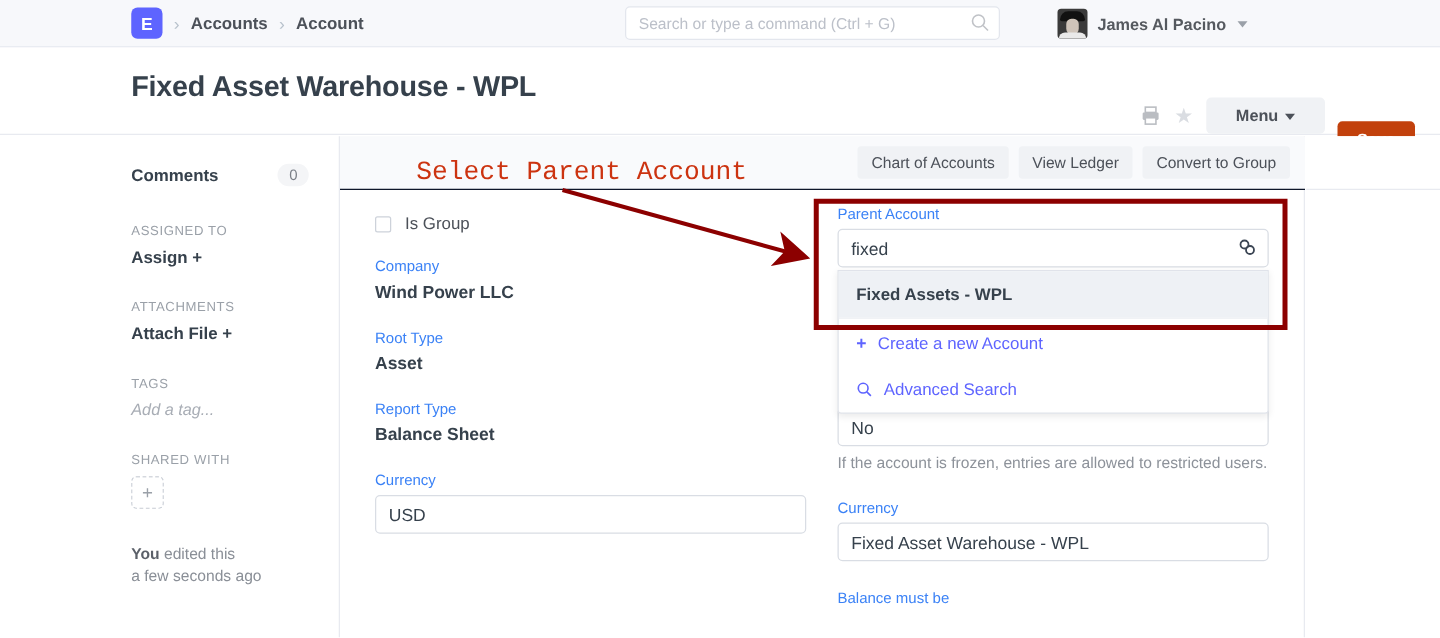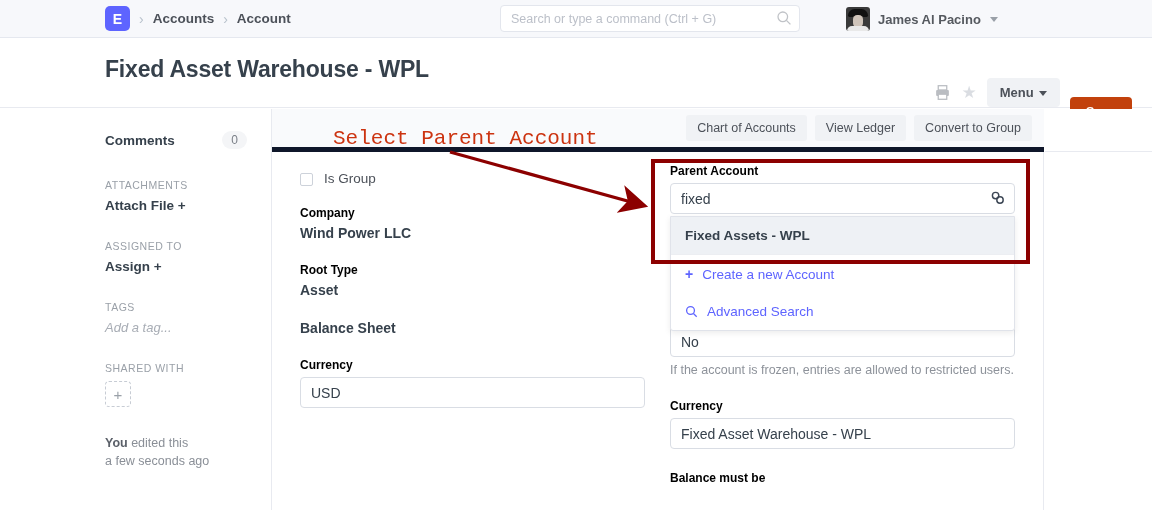--- a/index.html
+++ b/index.html
@@ -87,21 +87,21 @@
   }
   .title-actions {
     position: absolute; right: 20px; top: 20px;
     display: flex; align-items: center; gap: 10px;
   }
   .icon-btn { opacity: .6; display: flex; align-items: center; }
   .star-icon { color: #c2c7cf; font-size: 17px; line-height: 1; }
   .btn {
     font-family: "Liberation Sans", sans-serif;
     font-size: 13px; font-weight: bold; border-radius: 4px;
-    padding: 7px 13px; border: none; cursor: pointer;
+    padding: 7px 24px; border: none; cursor: pointer;
   }
   .btn-default { background: #f0f2f5; color: #4c5159; }
   .btn-primary { background: #c2410c; color: #fff; padding: 7px 16px; margin-top: 39px; }
   .menu-caret {
     display: inline-block; width: 0; height: 0; margin-left: 5px;
     border-left: 4px solid transparent; border-right: 4px solid transparent;
     border-top: 5px solid #4c5159; vertical-align: middle;
   }
 
   
@@ -133,21 +133,21 @@
   }
   .side-foot { font-size: 12.5px; color: #8a8f97; line-height: 1.45; }
   .side-foot b { color: #5b6069; }
 
   .content {
     position: absolute; left: 272px; top: 109px; width: 772px; height: 401px;
     background: #fff; border-right: 1px solid #e8eaf0;
   }
   .content-toolbar {
     position: absolute; left: 0; top: 0; width: 772px; height: 43px;
-    background: #f9fafc; border-bottom: 5px solid #0f172a;
+    background: #f9fafc; border-bottom: 1px solid #0f172a;
     display: flex; align-items: center; justify-content: flex-end;
     padding-right: 12px; gap: 8px;
   }
   .tool-btn {
     background: #f0f2f5; color: #4c5159; font-size: 12.5px;
     border: none; border-radius: 3px; padding: 6px 11px;
     font-family: "Liberation Sans", sans-serif; cursor: pointer;
   }
   .far-right {
     position: absolute; left: 1045px; top: 109px; width: 107px; height: 401px;
@@ -156,21 +156,21 @@
   .far-right-top {
     position: absolute; left: 0; top: 0; width: 107px; height: 43px;
     background: #fff; border-bottom: 1px solid #e8eaf0;
   }
 
   
   .form-left { position: absolute; left: 28px; top: 62px; width: 345px; }
   .form-right { position: absolute; left: 398px; top: 55px; width: 345px; }
   .fld { margin-bottom: 22px; }
   .fld-label {
-    font-size: 12px; font-weight: bold; color: #000000; margin-bottom: 5px;
+    font-size: 12px; font-weight: normal; color: #3b82f6; margin-bottom: 5px;
   }
   .fld-value { font-size: 14px; font-weight: bold; color: #36414c; }
   .fld-input {
     width: 100%; height: 31px; border: 1px solid #d9dde4; border-radius: 4px;
     background: #fff; font-size: 14px; color: #36414c; padding: 0 10px;
     font-family: "Liberation Sans", sans-serif;
   }
   .fld-desc { font-size: 12.5px; color: #8d929a; margin-top: 6px; }
   .checkrow { display: flex; align-items: flex-end; gap: 11px; margin-bottom: 20px; }
   .checkbox {
@@ -264,27 +264,27 @@
 </div>
 
 <div class="sidebar">
   <div class="side-inner">
     <div class="side-row">
       <span class="side-strong">Comments</span>
       <span class="count-pill">0</span>
     </div>
 
     <div class="side-block">
+      <div class="side-head">ASSIGNED TO</div>
+      <div class="side-link">Assign +</div>
+    </div>
+
+    <div class="side-block">
       <div class="side-head">ATTACHMENTS</div>
       <div class="side-link">Attach File +</div>
-    </div>
-
-    <div class="side-block">
-      <div class="side-head">ASSIGNED TO</div>
-      <div class="side-link">Assign +</div>
     </div>
 
     <div class="side-block">
       <div class="side-head">TAGS</div>
       <div class="tag-placeholder">Add a tag...</div>
     </div>
 
     <div class="side-block">
       <div class="side-head">SHARED WITH</div>
       <div class="share-add">+</div>
@@ -311,20 +311,21 @@
     </div>
     <div class="fld">
       <div class="fld-label">Company</div>
       <div class="fld-value">Wind Power LLC</div>
     </div>
     <div class="fld">
       <div class="fld-label">Root Type</div>
       <div class="fld-value">Asset</div>
     </div>
     <div class="fld">
+      <div class="fld-label">Report Type</div>
       <div class="fld-value">Balance Sheet</div>
     </div>
     <div class="fld">
       <div class="fld-label">Currency</div>
       <input class="fld-input" value="USD" style="">
     </div>
   </div>
 
   <div class="form-right">
     <div class="fld">

